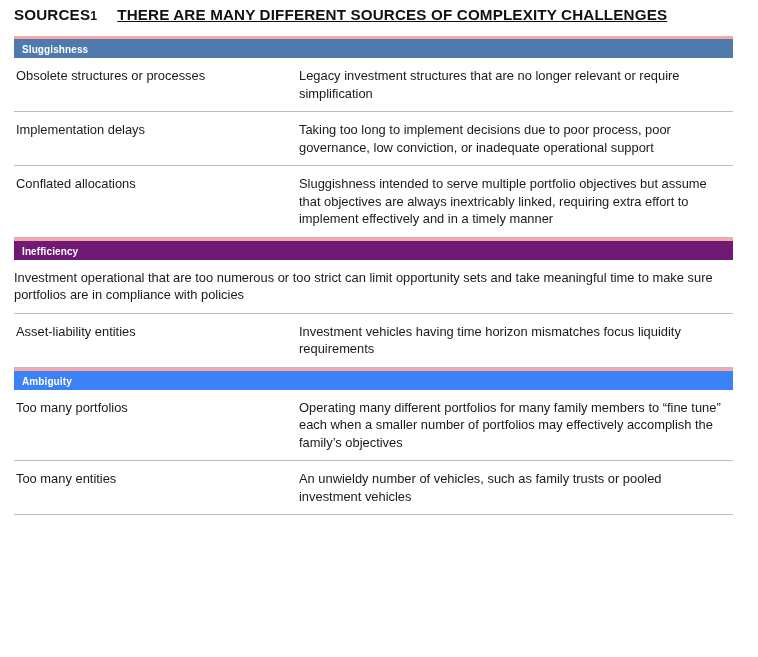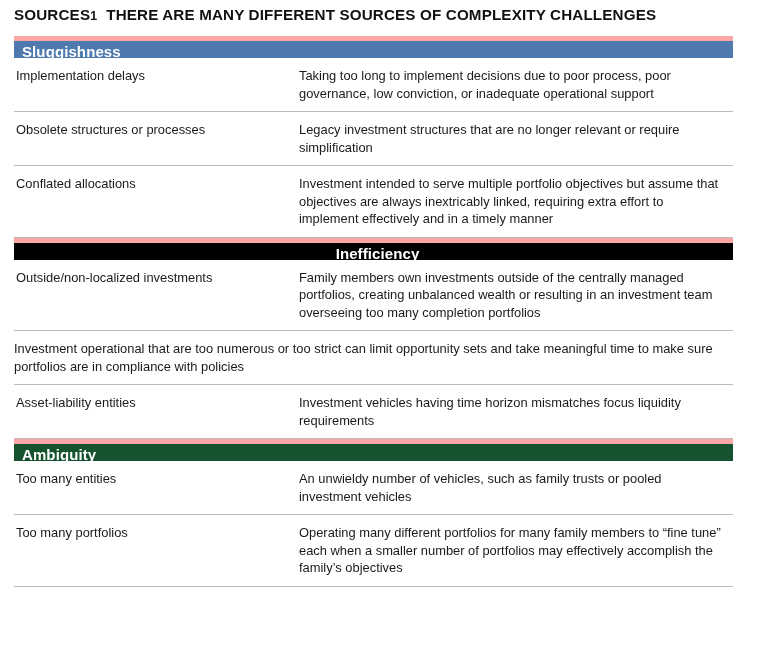--- a/index.html
+++ b/index.html
@@ -37,45 +37,46 @@
     font-weight: 700;
   }
   .figure-title .fig-num {
     font-size: 12.4px;
     font-weight: 700;
     position: relative;
     top: -0.5px;
   }
   .figure-title .fig-heading {
     font-weight: 700;
-    margin-left: 9px;
+    margin-left: 20px;
+    text-decoration: underline;
   }
 
   
   .table {
     position: absolute;
     left: 14px;
     top: 36px;
     width: 719px;
   }
 
   .section-bar {
     box-sizing: border-box;
     height: 22px;
     line-height: 22px;
     padding-left: 8px;
     color: #ffffff;
-    font-size: 15px;
+    font-size: 10px;
     font-weight: 700;
     letter-spacing: 0.1px;
-    border-top: 5px solid #fca5a5;
+    border-top: 3px solid #fca5a5;
   }
   .section-bar.tone-blue  { background: #4e7aae; }
-  .section-bar.tone-green { background: #000000; text-align: center; }
-  .section-bar.tone-teal  { background: #14532d; }
+  .section-bar.tone-green { background: #701a75; }
+  .section-bar.tone-teal  { background: #3b82f6; }
 
   .row {
     display: flex;
     box-sizing: border-box;
     border-bottom: 1px solid #bcbcbc;
     padding-top: 9px;
     padding-bottom: 9px;
   }
   .row.first-in-section {
     border-top: none;
@@ -104,48 +105,44 @@
 <body>
 
 <div class="page">
 
   <div class="figure-title">
     <span class="fig-label">SOURCES</span><span class="fig-num">1</span><span class="fig-heading">THERE ARE MANY DIFFERENT SOURCES OF COMPLEXITY CHALLENGES</span>
   </div>
 
   <div class="table" id="table-root">
       <div class="section-bar tone-blue">Sluggishness</div>
-      <div class="row">
-        <div class="cell-term">Implementation delays</div>
-        <div class="cell-desc">Taking too long to implement decisions due to poor process, poor governance, low conviction, or inadequate operational support</div>
-      </div>
       <div class="row first-in-section">
         <div class="cell-term">Obsolete structures or processes</div>
         <div class="cell-desc">Legacy investment structures that are no longer relevant or require simplification</div>
       </div>
       <div class="row">
+        <div class="cell-term">Implementation delays</div>
+        <div class="cell-desc">Taking too long to implement decisions due to poor process, poor governance, low conviction, or inadequate operational support</div>
+      </div>
+      <div class="row">
         <div class="cell-term">Conflated allocations</div>
-        <div class="cell-desc">Investment intended to serve multiple portfolio objectives but assume that objectives are always inextricably linked, requiring extra effort to implement effectively and in a timely manner</div>
+        <div class="cell-desc">Sluggishness intended to serve multiple portfolio objectives but assume that objectives are always inextricably linked, requiring extra effort to implement effectively and in a timely manner</div>
       </div>
       <div class="section-bar tone-green">Inefficiency</div>
-      <div class="row first-in-section">
-        <div class="cell-term">Outside/non-localized investments</div>
-        <div class="cell-desc">Family members own investments outside of the centrally managed portfolios, creating unbalanced wealth or resulting in an investment team overseeing too many completion portfolios</div>
-      </div>
       <div class="row">
         <div class="cell-desc">Investment operational that are too numerous or too strict can limit opportunity sets and take meaningful time to make sure portfolios are in compliance with policies</div>
       </div>
       <div class="row">
         <div class="cell-term">Asset-liability entities</div>
         <div class="cell-desc">Investment vehicles having time horizon mismatches focus liquidity requirements</div>
       </div>
       <div class="section-bar tone-teal">Ambiguity</div>
+      <div class="row">
+        <div class="cell-term">Too many portfolios</div>
+        <div class="cell-desc">Operating many different portfolios for many family members to “fine tune” each when a smaller number of portfolios may effectively accomplish the family’s objectives</div>
+      </div>
       <div class="row first-in-section">
         <div class="cell-term">Too many entities</div>
         <div class="cell-desc">An unwieldy number of vehicles, such as family trusts or pooled investment vehicles</div>
-      </div>
-      <div class="row">
-        <div class="cell-term">Too many portfolios</div>
-        <div class="cell-desc">Operating many different portfolios for many family members to “fine tune” each when a smaller number of portfolios may effectively accomplish the family’s objectives</div>
       </div>
     </div>
 
 </div>
 
 </body></html>

